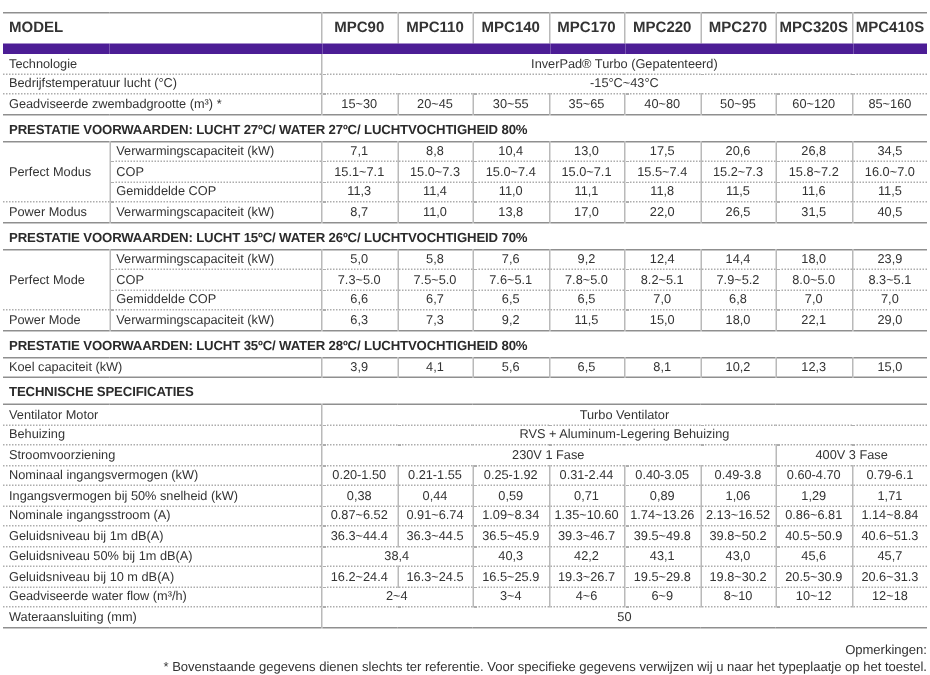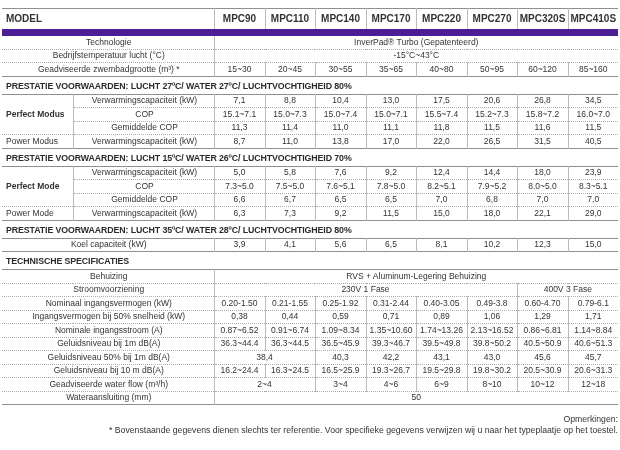--- a/index.html
+++ b/index.html
@@ -20,24 +20,24 @@
   }
   table.spec td, table.spec th{
     padding:1.5px 2px;
     line-height:9.5px;
     vertical-align:middle;
     overflow:hidden;
     white-space:nowrap;
   }
   table.spec tr + tr td{border-top:1px dotted #adadad;}
   table.spec td.data{border-left:1px solid #b9b9b9;text-align:center;}
-  table.spec td.rowlabel{text-align:center;padding-left:4px;}
+  table.spec td.rowlabel{text-align:left;padding-left:4px;}
   table.spec td.sub{border-left:1px solid #b9b9b9;margin-left:48px;}
   table.spec td.mode{text-align:left;padding-left:4px;border-top:1px dotted #adadad;}
-  table.spec tr:first-child td.mode{border-top:none;font-weight:bold;}
+  table.spec tr:first-child td.mode{border-top:none;}
   table.spec th{font-weight:bold;font-size:10px;padding:5px 2px;line-height:10px;border-bottom:7px solid #4c1d95;}
   table.spec th.model-label{text-align:left;padding-left:4px;}
   table.spec th.model{border-left:1px solid #b9b9b9;text-align:center;}
   .sec-heading{
     font-size:8.8px;font-weight:bold;color:#2b2b2b;
     padding:5px 0 3px 4px;line-height:9px;letter-spacing:-0.1px;
   }
   .notes{margin-top:9px;padding-left:4px;font-size:8.7px;line-height:11px;color:#333333;}
   .notes .note-line{white-space:nowrap;text-align:right;}
 </style>
@@ -255,20 +255,24 @@
         <col style="width: 50px;">
         <col style="width: 51px;">
         <col style="width: 50px;">
         <col style="width: 51px;">
         <col style="width: 50px;">
         <col style="width: 51px;">
         <col style="width: 50px;">
       </colgroup>
       <tbody>
         <tr>
+          <td class="rowlabel" colspan="2">Ventilator Motor</td>
+          <td class="data" colspan="8">Turbo Ventilator</td>
+        </tr>
+        <tr>
           <td class="rowlabel" colspan="2">Behuizing</td>
           <td class="data" colspan="8">RVS + Aluminum-Legering Behuizing</td>
         </tr>
         <tr>
           <td class="rowlabel" colspan="2">Stroomvoorziening</td>
           <td class="data" colspan="6">230V 1 Fase</td>
           <td class="data" colspan="2">400V 3 Fase</td>
         </tr>
         <tr>
           <td class="rowlabel" colspan="2">Nominaal ingangsvermogen (kW)</td>

